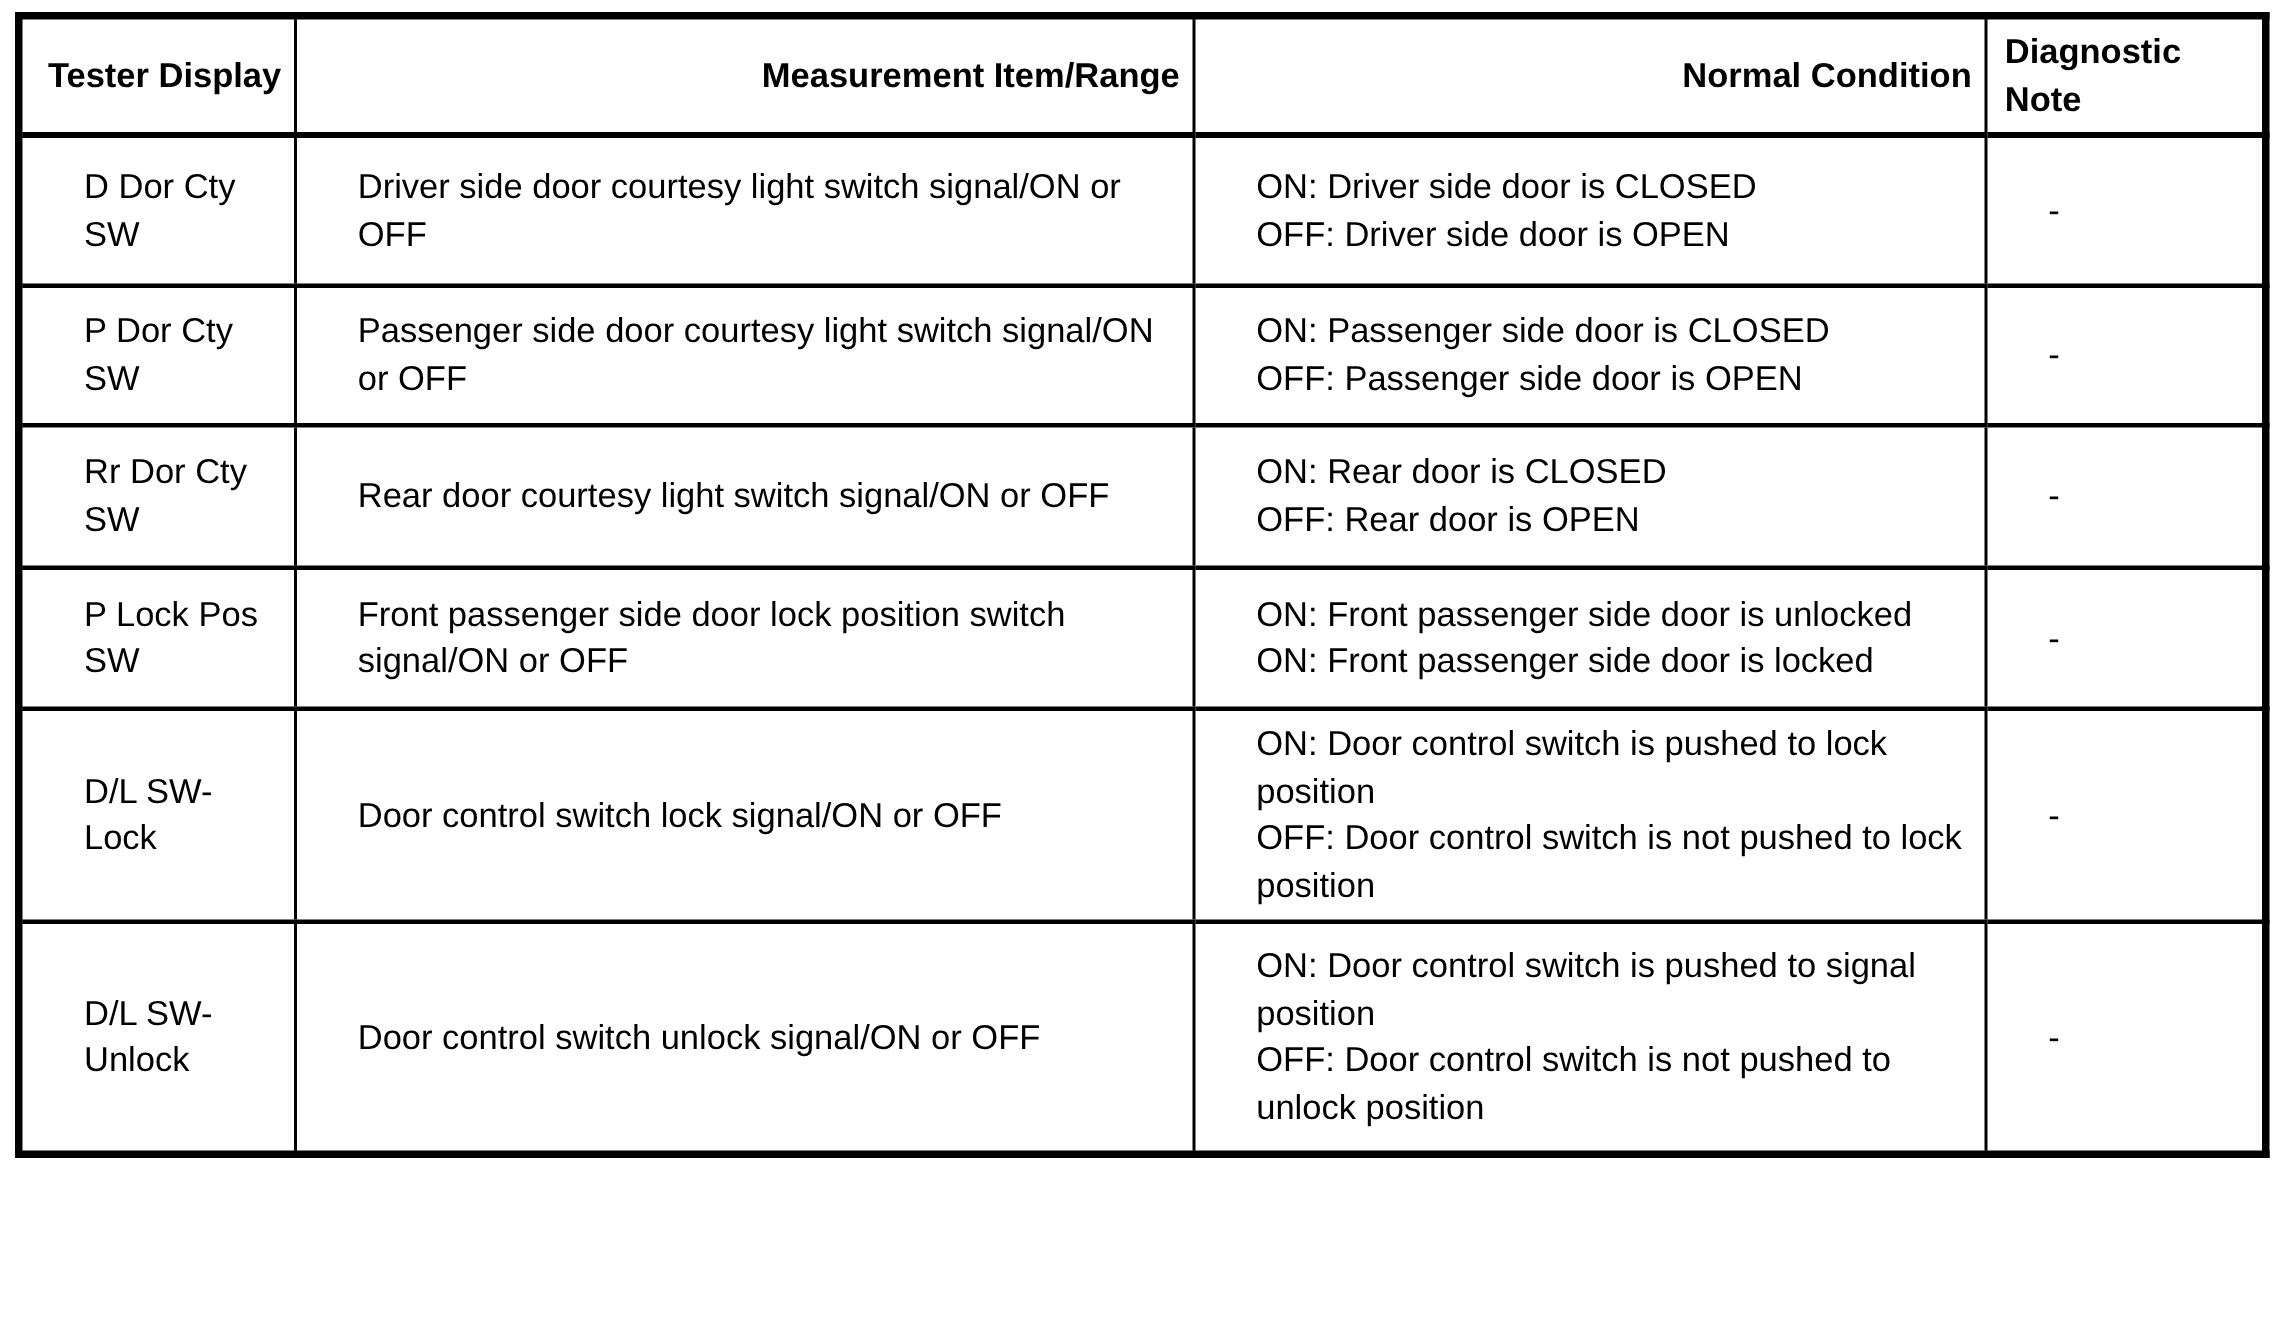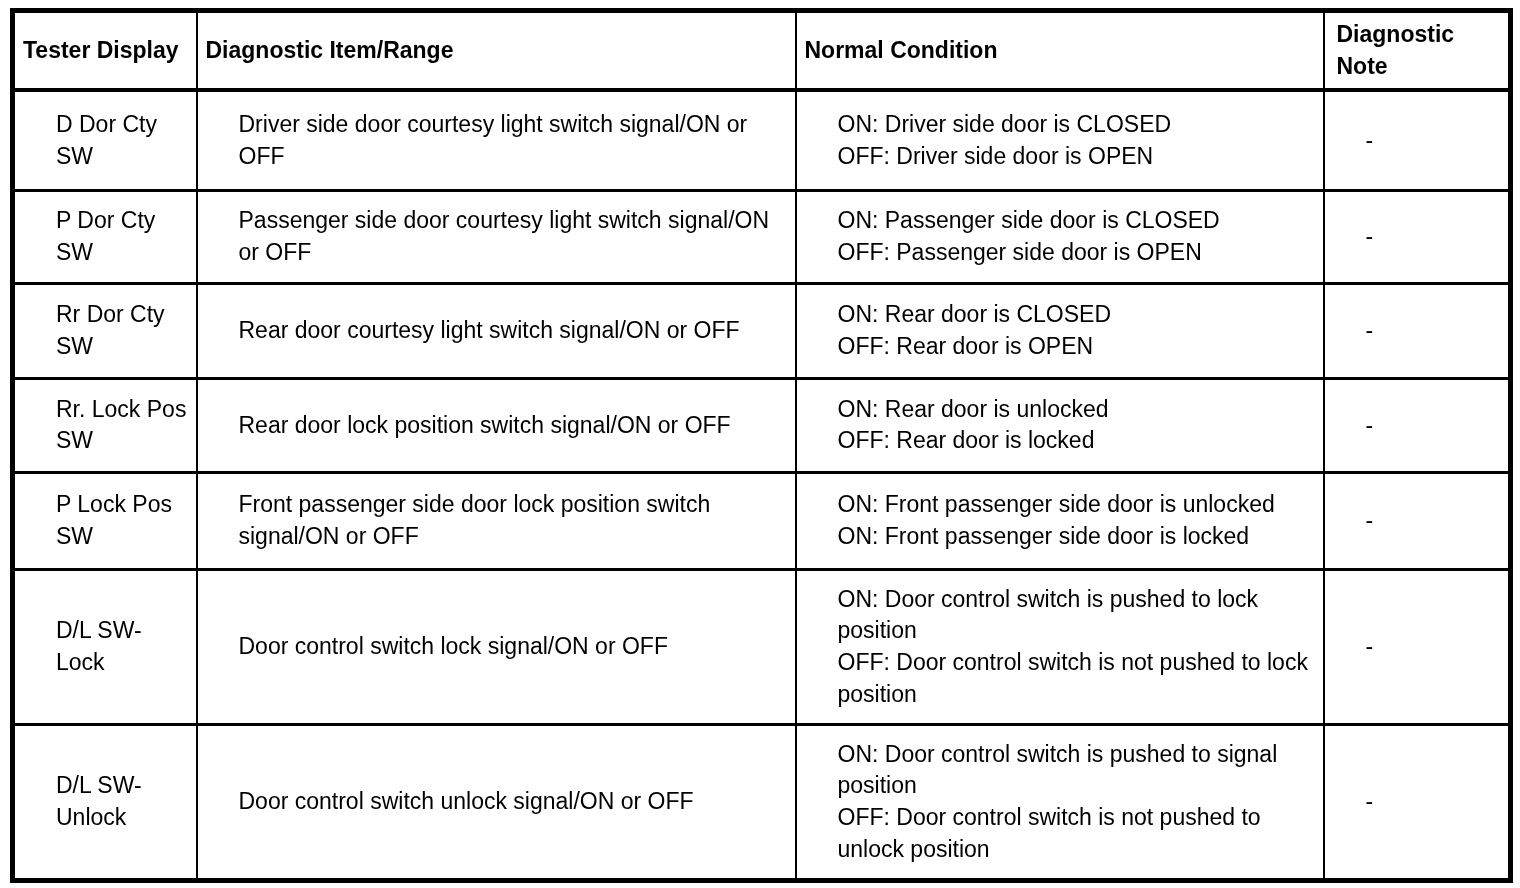--- a/index.html
+++ b/index.html
@@ -38,20 +38,21 @@
     padding: 6px 8px;
     vertical-align: middle;
     text-align: left;
     overflow: hidden;
     word-wrap: break-word;
   }
   thead th {
     font-weight: bold;
     border-bottom: 4px solid #000000;
     height: 52px;
+    text-align: right;
   }
   thead th.c4 {
     text-align: left;
     padding-left: 12px;
     padding-right: 12px;
   }
   tbody td {
     border-top: 3px solid #000000;
     font-weight: normal;
     padding-left: 41px;
@@ -78,21 +79,21 @@
   <table class="data-table">
     <colgroup>
       <col class="c1">
         <col class="c2">
         <col class="c3">
         <col class="c4">
     </colgroup>
     <thead>
       <tr>
         <th class="c1">Tester Display</th>
-        <th class="c2">Diagnostic Item/Range</th>
+        <th class="c2">Measurement Item/Range</th>
         <th class="c3">Normal Condition</th>
         <th class="c4">Diagnostic Note</th>
       </tr>
     </thead>
     <tbody>
   <tr>
     <td class="c1">D Dor Cty SW</td>
     <td class="c2">Driver side door courtesy light switch signal/ON or OFF</td>
     <td class="c3">
       <p>ON: Driver side door is CLOSED</p>
@@ -114,29 +115,20 @@
   <tr>
     <td class="c1">Rr Dor Cty SW</td>
     <td class="c2">Rear door courtesy light switch signal/ON or OFF</td>
     <td class="c3">
       <p>ON: Rear door is CLOSED</p>
       <p>OFF: Rear door is OPEN</p>
     </td>
     <td class="c4">-</td>
   </tr>
 
-  <tr>
-    <td class="c1">Rr. Lock Pos SW</td>
-    <td class="c2">Rear door lock position switch signal/ON or OFF</td>
-    <td class="c3">
-      <p>ON: Rear door is unlocked</p>
-      <p>OFF: Rear door is locked</p>
-    </td>
-    <td class="c4">-</td>
-  </tr>
 
   <tr>
     <td class="c1">P Lock Pos SW</td>
     <td class="c2">Front passenger side door lock position switch signal/ON or OFF</td>
     <td class="c3">
       <p>ON: Front passenger side door is unlocked</p>
       <p>ON: Front passenger side door is locked</p>
     </td>
     <td class="c4">-</td>
   </tr>

